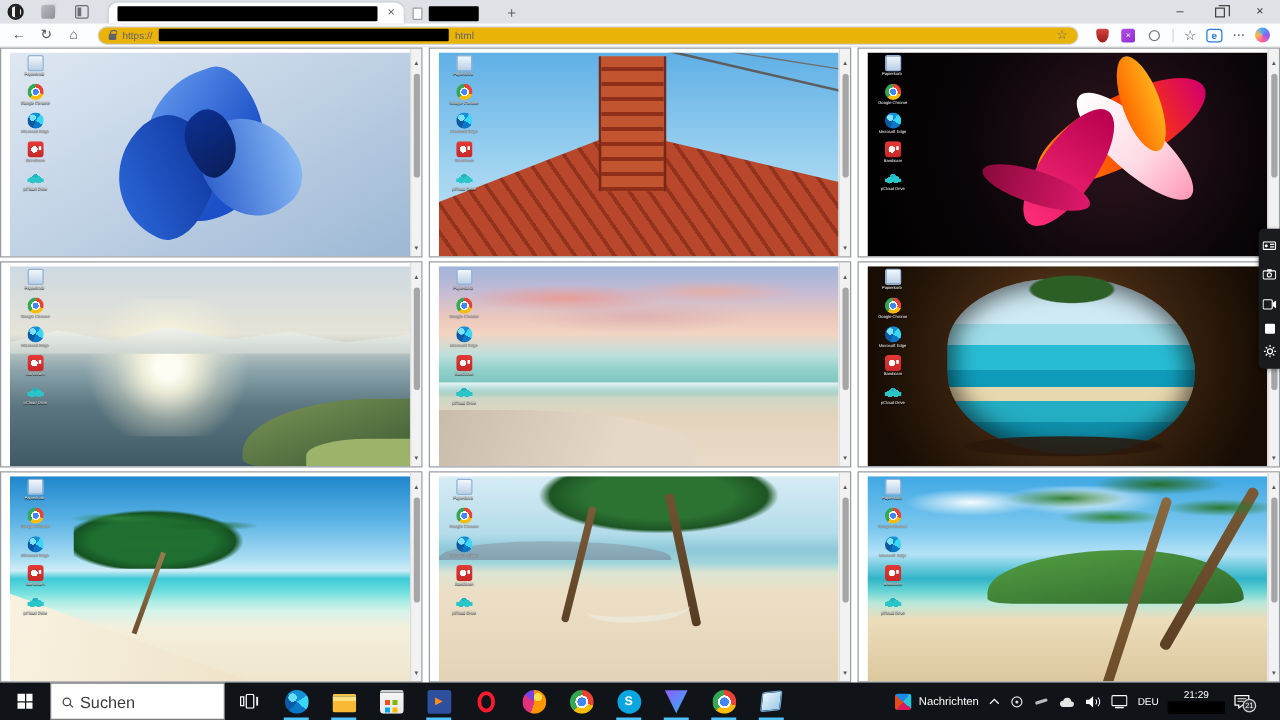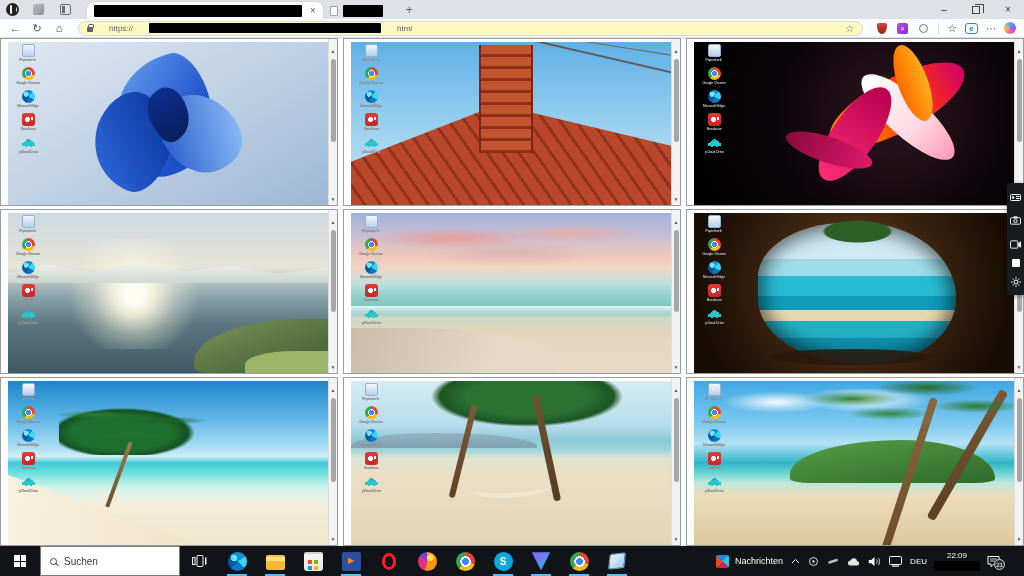--- a/index.html
+++ b/index.html
@@ -22,21 +22,21 @@
 .doc-icon{width:8px;height:10px;background:#fff;border:1px solid #9aa0a6;border-radius:1px}
 .newtab{font-size:12px;color:#5f6368;margin-left:12px;padding:0 4px}
 .win-controls{margin-left:auto;display:flex;height:100%}
 .wc{width:32px;display:flex;align-items:center;justify-content:center;font-size:10px;color:#333}
 .wc-max span{width:8px;height:8px;border:1px solid #444;background:transparent;position:relative}
 .wc-max span::before{content:"";position:absolute;top:-3px;left:2px;width:8px;height:8px;border:1px solid #444;border-left:none;border-bottom:none}
 
 
 .toolbar{height:19px;background:#fcfdfe;border-bottom:1px solid #e0e2e6;display:flex;align-items:center;gap:8px;padding:0 8px}
 .nav-btn{color:#4a4d52;font-size:11px;line-height:1;width:14px;text-align:center}
-.addr{flex:1;height:15px;border:1px solid #d4d7db;border-radius:8px;background:#fef9c3;display:flex;align-items:center;gap:16px;padding:0 8px;font-size:8px;color:#5f6368;margin:0 4px}
+.addr{flex:1;height:15px;border:1px solid #d4d7db;border-radius:8px;background:#eab308;display:flex;align-items:center;gap:5px;padding:0 8px;font-size:8px;color:#5f6368;margin:0 4px}
 .lock{width:6px;height:5px;background:#5f6368;border-radius:1px;position:relative;margin-top:2px}
 .lock::before{content:"";position:absolute;top:-3px;left:1px;width:4px;height:3px;border:1px solid #5f6368;border-bottom:none;border-radius:2px 2px 0 0}
 .a-redact{width:232px;height:10px}
 .addr .star{margin-left:auto;font-size:10px;color:#5f6368}
 .ext{width:13px;height:13px;display:flex;align-items:center;justify-content:center}
 .ext-shield{width:10px;height:11px;background:linear-gradient(#d64541,#9b1c17);border-radius:2px 2px 50% 50%/2px 2px 70% 70%}
 .ext-purple{width:11px;height:11px;background:linear-gradient(135deg,#b04fe0,#8e2ed4);border-radius:2px;color:#fff;font-size:7px;display:flex;align-items:center;justify-content:center}
 .ext-ring{width:9px;height:9px;border:1.5px solid #777;border-radius:50%}
 .tb-sep{width:1px;height:11px;background:#d4d7db}
 .hub-star{font-size:11px;color:#4a4d52}
@@ -115,21 +115,21 @@
 
 
 .overlay{position:absolute;right:0;top:183px;width:17px;background:#1a1b1e;border-radius:4px 0 0 4px;padding:4px 0;display:flex;flex-direction:column;align-items:center;gap:6px;z-index:9;box-shadow:0 1px 4px rgba(0,0,0,.4)}
 .ov-sq{width:8px;height:8px;background:#fff;border-radius:1px}
 
 
 .taskbar{position:absolute;bottom:0;left:0;right:0;height:30px;background:#101317;display:flex;align-items:stretch;color:#fff;z-index:10}
 .tb-start{width:40px;display:flex;align-items:center;justify-content:center}
 .win-logo{width:12px;height:12px;display:grid;grid-template-columns:1fr 1fr;grid-template-rows:1fr 1fr;gap:1px}
 .win-logo span{background:#fdfdfd}
-.tb-search{width:140px;background:#fff;color:#3a3a3a;display:flex;align-items:center;gap:7px;padding:0 9px;font-size:10px;border:1px solid #7a7a7a}
+.tb-search{width:140px;background:#fff;color:#3a3a3a;display:flex;align-items:center;gap:7px;padding:0 9px;font-size:13px;border:1px solid #7a7a7a}
 .mag{width:7px;height:7px;border:1px solid #444;border-radius:50%;position:relative;flex:0 0 auto}
 .mag::after{content:"";position:absolute;width:4px;height:1px;background:#444;transform:rotate(45deg);right:-3px;bottom:-1px}
 .tb-btn{width:38px;display:flex;align-items:center;justify-content:center;position:relative}
 .tb-btn.running::after{content:"";position:absolute;bottom:0;left:9px;right:9px;height:2px;background:#4cc2ff}
 .appg{width:19px;height:19px;display:flex;align-items:center;justify-content:center}
 .app-edge{border-radius:50%;background:radial-gradient(circle at 32% 32%,#66e0f7 0 18%,transparent 19%),conic-gradient(from 220deg,#0c59a4 0 25%,#1390d8 25% 55%,#39d6f5 55% 75%,#0a78c8 75% 100%)}
 .app-explorer{background:linear-gradient(#ffe082 0 30%,#f9b934 30% 100%);border-radius:2px;border-top:2px solid #f5c14e;height:15px!important;margin-top:2px}
 .app-store{background:linear-gradient(#f25022,#f25022) 4px 6px/4px 4px no-repeat,linear-gradient(#7fba00,#7fba00) 10px 6px/4px 4px no-repeat,linear-gradient(#00a4ef,#00a4ef) 4px 12px/4px 4px no-repeat,linear-gradient(#ffb900,#ffb900) 10px 12px/4px 4px no-repeat,linear-gradient(#f5f5f5,#e8e8e8);border-radius:2px 2px 3px 3px;border-top:2px solid #cfcfcf}
 .app-films{background:#2d4f9e;border-radius:2px;color:#ff8c1a;position:relative}
 .app-films::after{content:"▶";font-size:8px;line-height:1}
@@ -667,21 +667,21 @@
         </svg>
       </span>
     <span class="trayicon">
         <svg width="13" height="11" viewBox="0 0 13 11">
           <rect x="0.5" y="0.5" width="12" height="8" rx="1" fill="none" stroke="#fff" stroke-width="1"></rect>
           <rect x="3" y="9.5" width="7" height="1.2" fill="#fff"></rect>
         </svg>
       </span>
     <span class="deu">DEU</span>
     <div class="clock">
-      <span>22:09</span>
+      <span>21:29</span>
       <span class="redact c-redact"></span>
     </div>
     <div class="action">
       <svg width="13" height="12" viewBox="0 0 13 12">
           <path d="M1 1.5h11v7.5H7l-3 2.5V9H1z" fill="none" stroke="#fff" stroke-width="1"></path>
           <line x1="3" y1="4" x2="10" y2="4" stroke="#fff" stroke-width="0.8"></line>
           <line x1="3" y1="6" x2="8" y2="6" stroke="#fff" stroke-width="0.8"></line>
         </svg>
       <span class="badge">21</span>
     </div>

